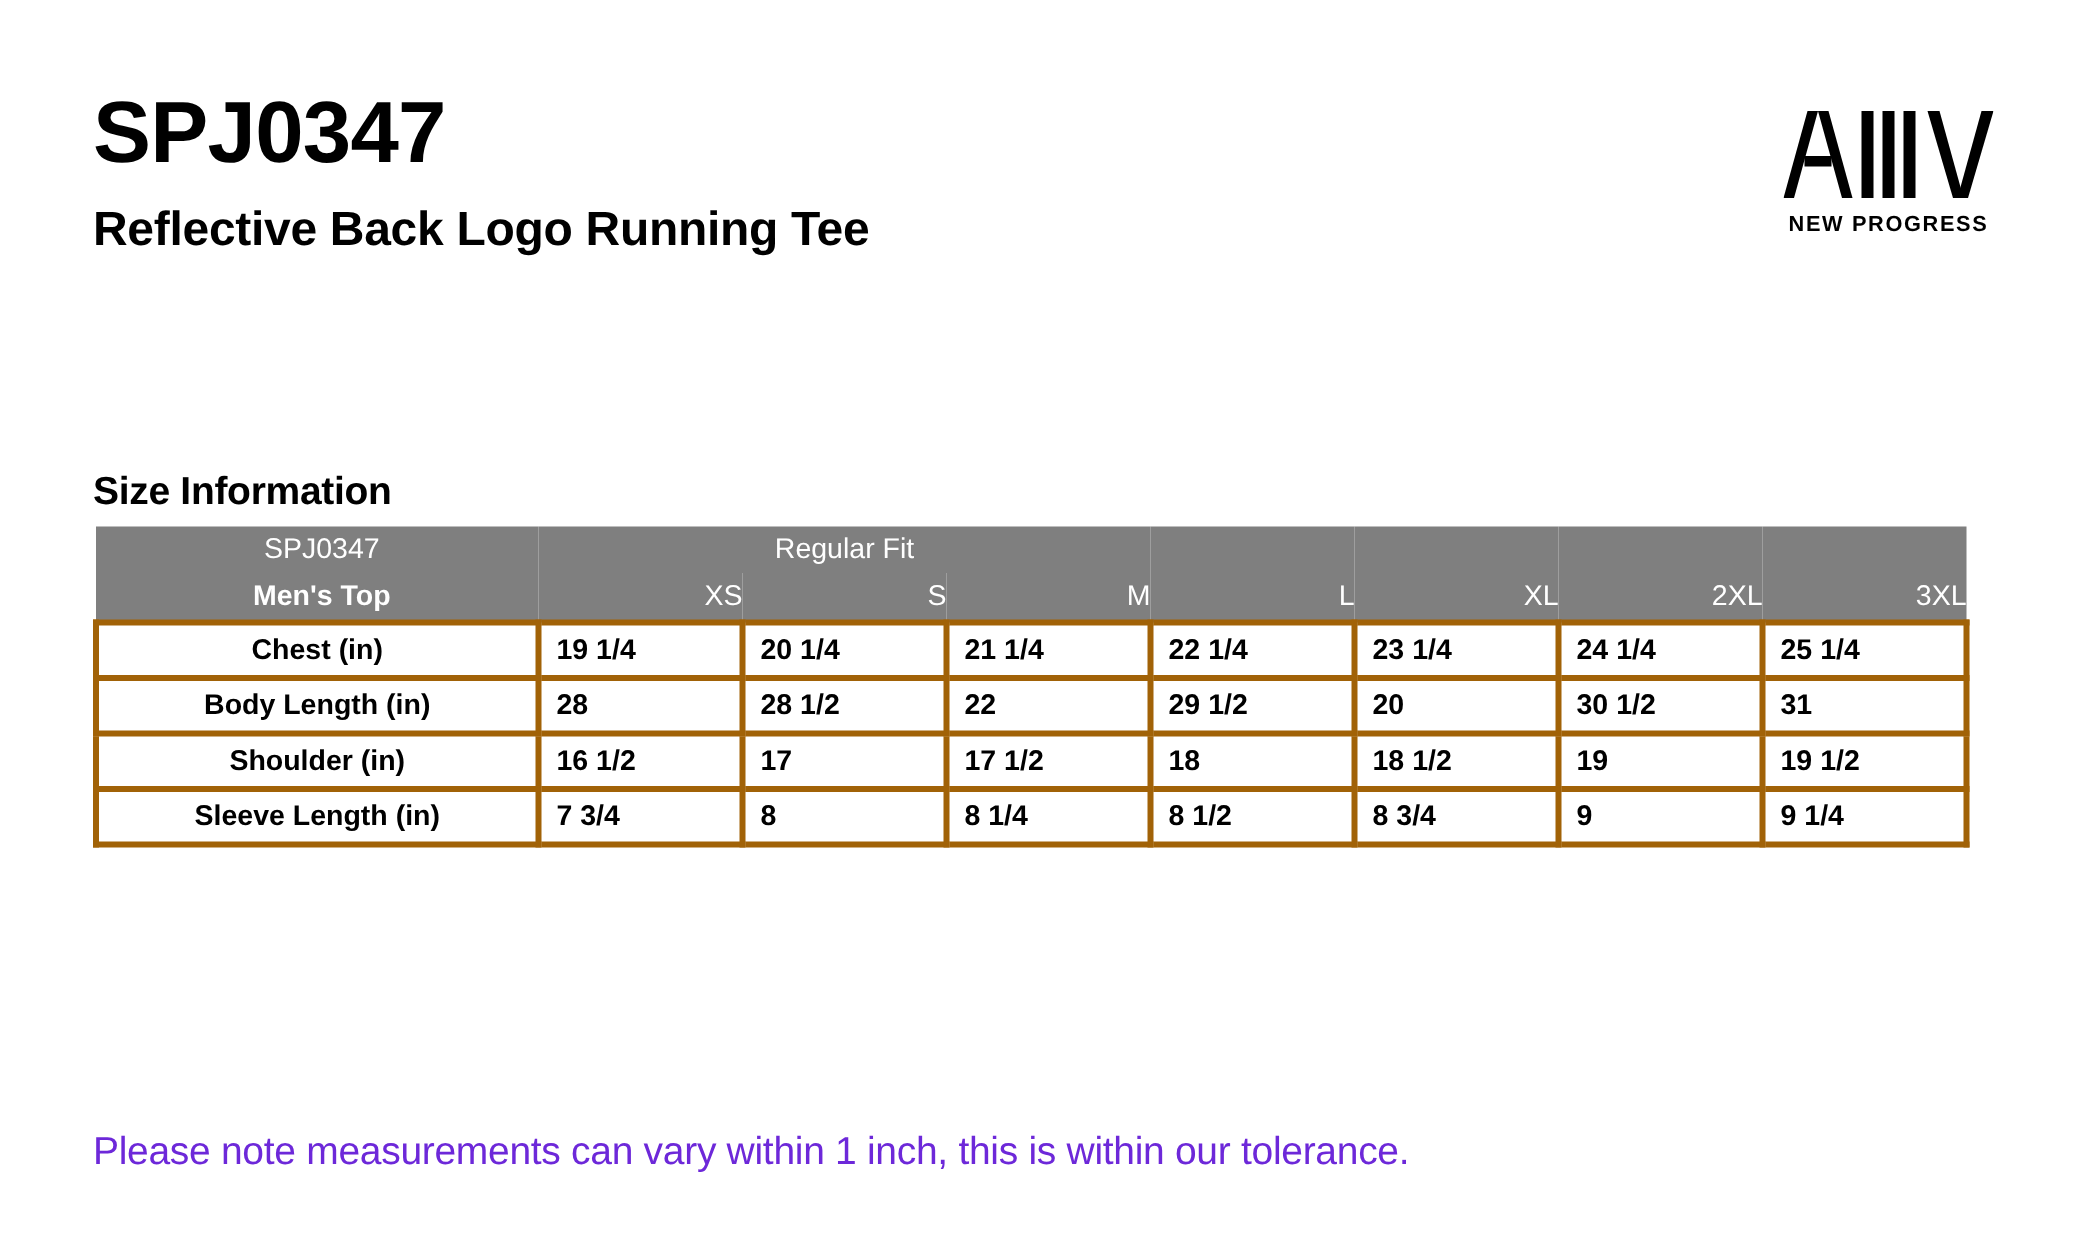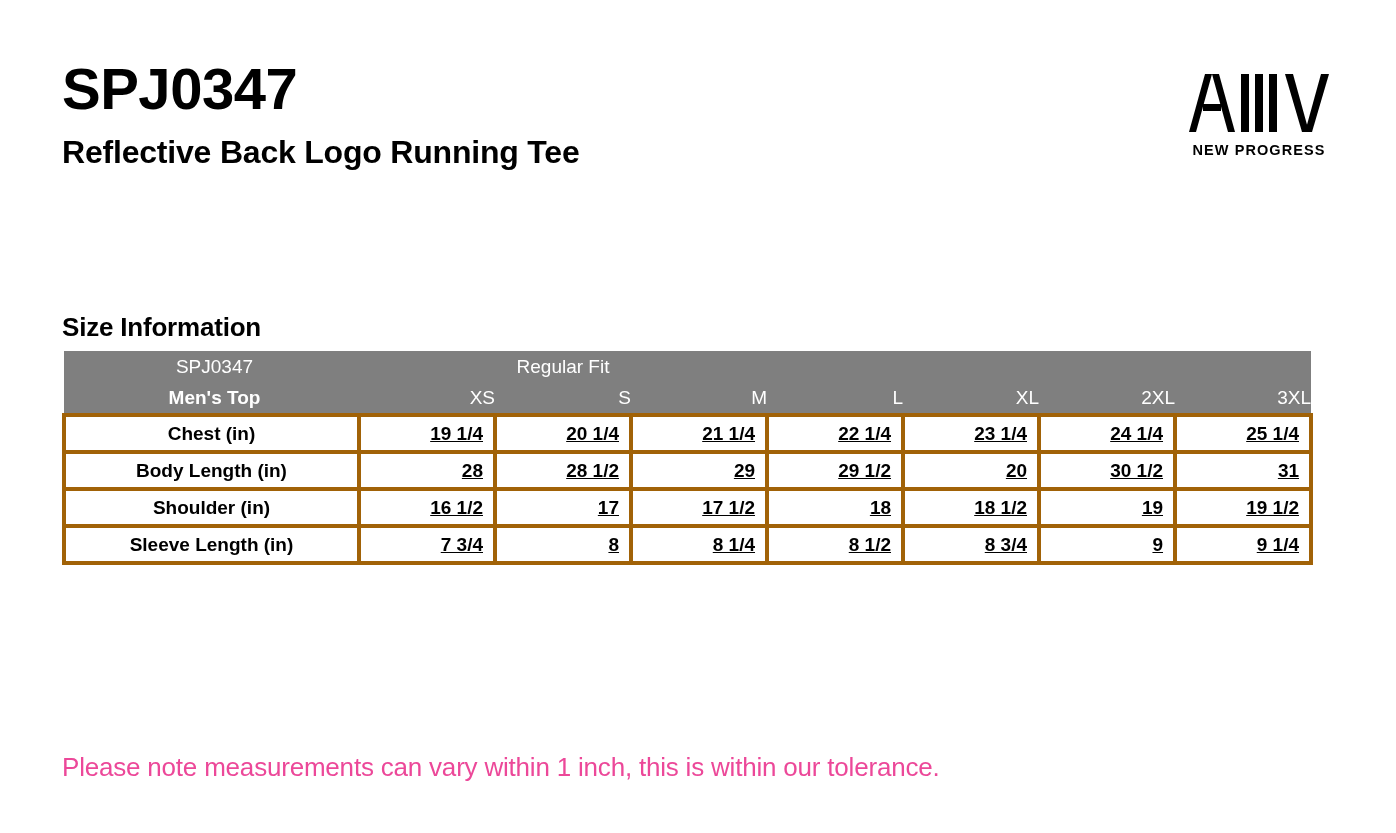--- a/index.html
+++ b/index.html
@@ -136,32 +136,31 @@
     height: 33px;
     padding: 0 10px;
     font-weight: bold;
     font-size: 19px;
     vertical-align: middle;
   }
   .size-table tbody td.row-label {
     text-align: center;
   }
   .size-table tbody td.val {
-    text-align: right;
-    text-decoration: underline;
+    text-align: left;
   }
 
   
   .note {
     position: absolute;
     left: 62px;
     top: 752px;
     font-size: 26px;
     font-weight: normal;
-    color: #ec4899;
+    color: #6d28d9;
     letter-spacing: -0.2px;
   }
 </style>
 </head>
 <body>
 
 <div class="page">
 
   <div class="header">
 
@@ -234,21 +233,21 @@
         <td class="val">21 1/4</td>
         <td class="val">22 1/4</td>
         <td class="val">23 1/4</td>
         <td class="val">24 1/4</td>
         <td class="val">25 1/4</td>
       </tr>
       <tr>
         <td class="row-label">Body Length (in)</td>
         <td class="val">28</td>
         <td class="val">28 1/2</td>
-        <td class="val">29</td>
+        <td class="val">22</td>
         <td class="val">29 1/2</td>
         <td class="val">20</td>
         <td class="val">30 1/2</td>
         <td class="val">31</td>
       </tr>
       <tr>
         <td class="row-label">Shoulder (in)</td>
         <td class="val">16 1/2</td>
         <td class="val">17</td>
         <td class="val">17 1/2</td>

